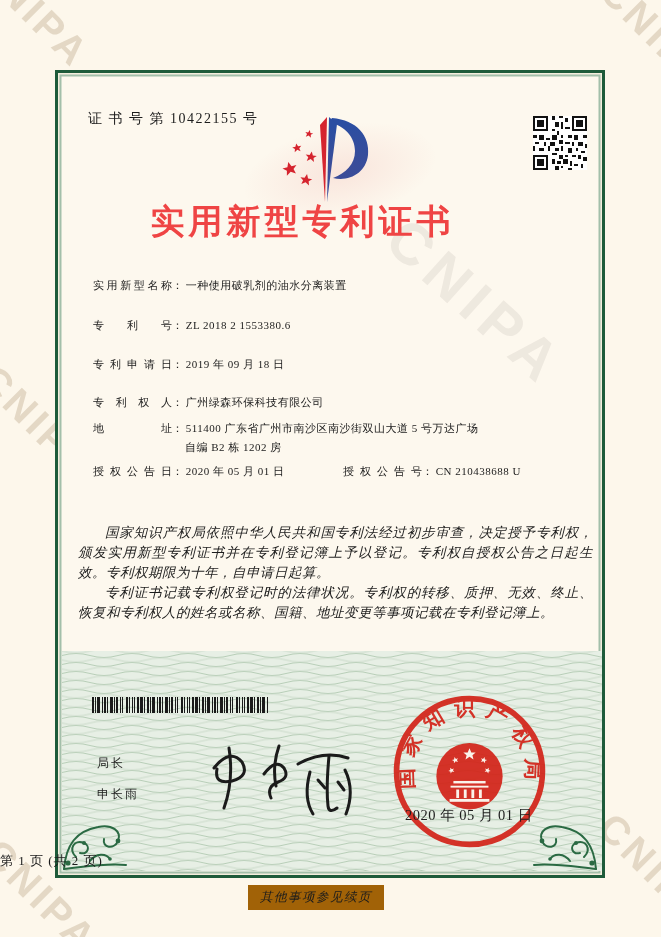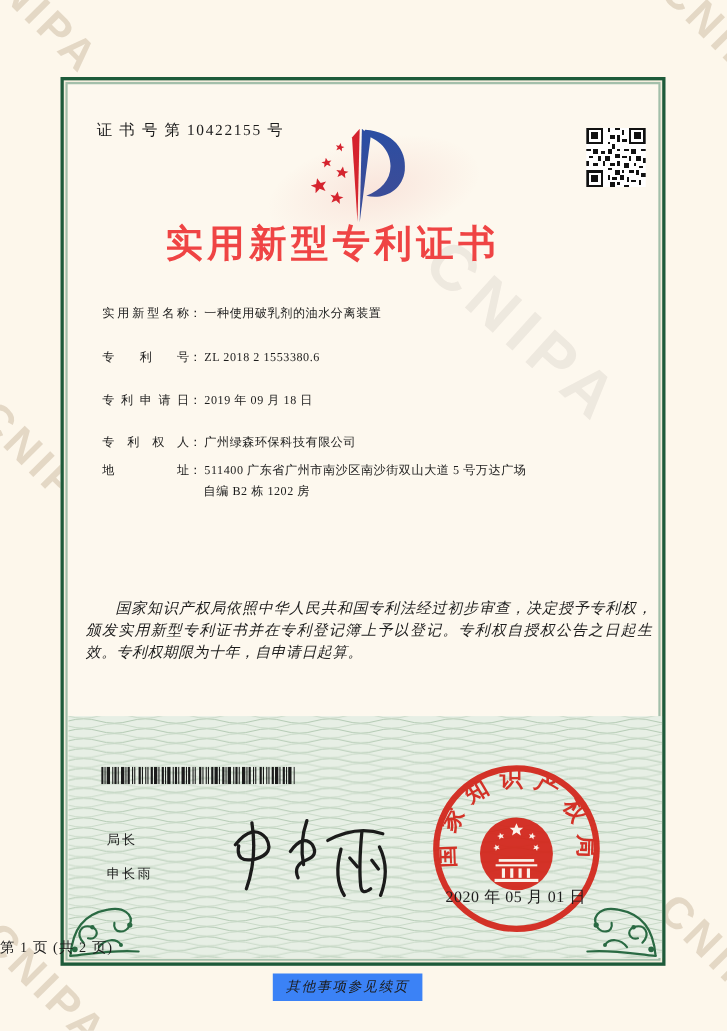--- a/index.html
+++ b/index.html
@@ -78,21 +78,21 @@
     display: inline-block; width: 79px;
     text-align: justify; text-align-last: justify;
     vertical-align: top;
   }
   .f-colon { display: inline-block; vertical-align: top; }
   .f-value { display: inline-block; vertical-align: top; letter-spacing: 0.5px; max-width: 370px; }
   .f-value2 { margin-left: 92px; letter-spacing: 0.5px; line-height: 20px; }
   .grant-group { position: absolute; left: 250px; top: 0; }
   
   .paragraphs {
-    position: absolute; left: 78px; top: 543px; width: 515px;
+    position: absolute; left: 78px; top: 523px; width: 515px;
     font-size: 13.5px; line-height: 20px;
     font-style: italic;
     text-align: justify;
     letter-spacing: 0.5px;
   }
   .paragraphs p { text-indent: 2em; }
   
   .barcode { position: absolute; left: 92px; top: 697px; width: 176px; height: 16px; }
   .signer { position: absolute; left: 97px; top: 755px; font-size: 12px; letter-spacing: 2px; }
   .signer div { margin-bottom: 14px; }
@@ -102,21 +102,21 @@
     position: absolute; left: 405px; top: 806px; width: 140px;
     font-size: 14.5px; letter-spacing: 0.5px; color: #1d1d1d;
     white-space: nowrap;
   }
   .page-footer {
     position: absolute; left: 0; right: 66px; top: 852px;
     font-size: 13px; letter-spacing: 1px;
   }
   .continuation {
     position: absolute; left: 248px; top: 885px;
-    background: #3b82f6;
+    background: #a16207;
     padding: 4px 12px;
     font-size: 12.5px; font-style: italic; letter-spacing: 1.5px;
   }
 </style>
 </head>
 <body>
 
 <span class="wm wm1">CNIPA</span>
 <span class="wm wm2">CNIPA</span>
 <span class="wm wm3">CNIPA</span>
@@ -268,24 +268,33 @@
   </div>
   <div class="frow r5">
     <span class="f-label">专利权人</span><span class="f-colon">：</span>
     <span class="f-value">广州绿森环保科技有限公司</span>
   </div>
   <div class="frow r6">
     <span class="f-label">地址</span><span class="f-colon">：</span>
     <span class="f-value">511400 广东省广州市南沙区南沙街双山大道 5 号万达广场</span>
     <div class="f-value2">自编 B2 栋 1202 房</div>
   </div>
+  <div class="frow r7">
+    <span class="f-label">授权公告日</span><span class="f-colon">：</span>
+    <span class="f-value">2020 年 05 月 01 日</span>
+    <span class="grant-group">
+      <span class="f-label">授权公告号</span><span class="f-colon">：</span>
+      <span class="f-value">CN 210438688 U</span>
+    </span>
+  </div>
 </div>
 
 <div class="paragraphs">
   <p>国家知识产权局依照中华人民共和国专利法经过初步审查，决定授予专利权，颁发实用新型专利证书并在专利登记簿上予以登记。专利权自授权公告之日起生效。专利权期限为十年，自申请日起算。</p>
+  <p>专利证书记载专利权登记时的法律状况。专利权的转移、质押、无效、终止、恢复和专利权人的姓名或名称、国籍、地址变更等事项记载在专利登记簿上。</p>
 </div>
 
 <svg class="barcode" viewBox="0 0 176 16" preserveAspectRatio="none">
   <path d="M0,8 H176" stroke="#1a1a1a" stroke-width="16" stroke-dasharray="2,1,1,1,3,2,1,1,2,1,1,2,3,1,1,1,2,2,1,1,1,3,2,1,1,2,1,1,1,2,2,1,3,1,1,2"></path>
 </svg>
 
 <div class="signer">
   <div>局长</div>
   <div>申长雨</div>
 </div>

